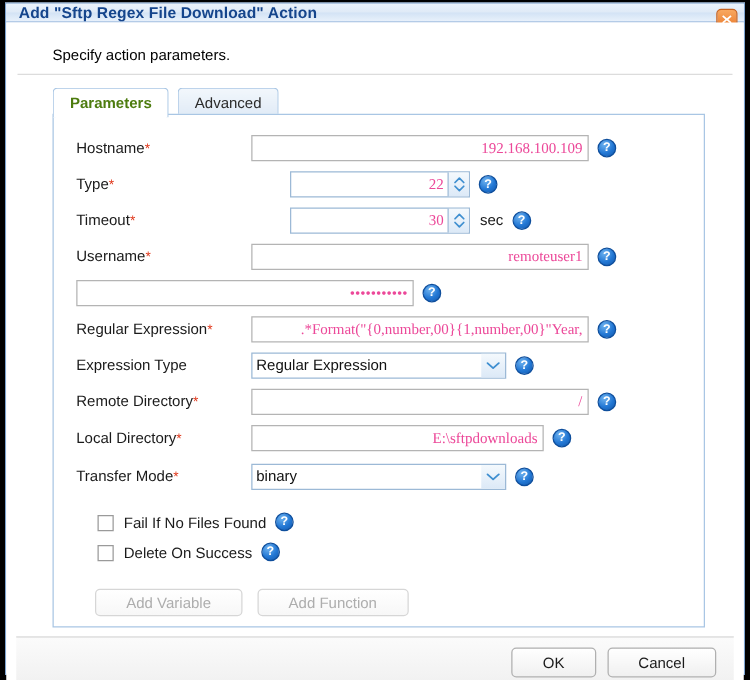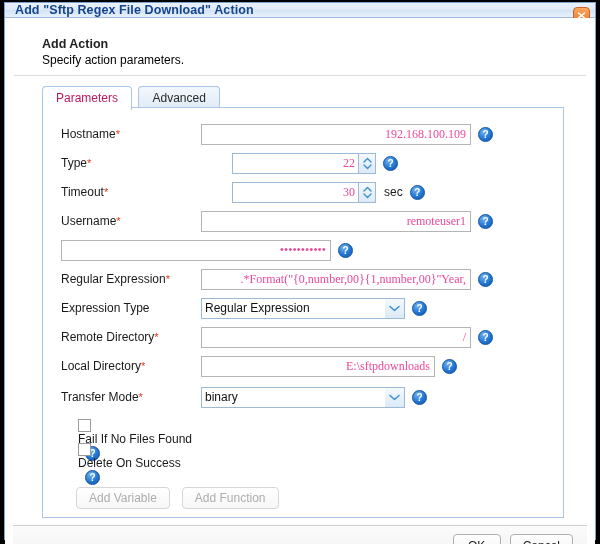--- a/index.html
+++ b/index.html
@@ -87,22 +87,22 @@
     border: 1px solid #a9c6e4;
     border-bottom: none;
     border-radius: 4px 4px 0 0;
     position: relative;
     cursor: pointer;
     vertical-align: bottom;
     margin-right: 2px;
   }
   .tab.active {
     background: #ffffff;
-    color: #be185d;
-    font-weight: normal;
+    color: #4d7c0f;
+    font-weight: bold;
     z-index: 3;
     text-align: right;
   }
   .tab.inactive {
     background: linear-gradient(to bottom, #f2f7fc, #dfeaf6);
     color: #2a2a2a;
   }
 
   .panel {
     margin: 0 22px 0 28px;
@@ -211,36 +211,35 @@
 
   .btn {
     height: 22px;
     font-size: 12px;
     font-family: "Liberation Sans", sans-serif;
     background: linear-gradient(to bottom, #ffffff, #f0f0f0);
     border: 1px solid #b0b0b0;
     border-radius: 4px;
     color: #1a1a1a;
     cursor: pointer;
-    padding: 0 12px;
+    padding: 0 24px;
   }
   .btn.browse { margin-left: 7px; height: 22px; padding: 0 10px; }
   .btn[disabled] {
     color: #adadad;
     border-color: #d6d6d6;
     background: linear-gradient(to bottom, #ffffff, #f7f7f7);
     cursor: default;
   }
 
   .chk-row {
-    display: flex; align-items: flex-start;
+    display: flex; align-items: flex-end;
     height: 22px;
     padding-left: 35px;
     margin-bottom: 2px;
-    flex-direction: column;
   }
   .chk {
     width: 13px; height: 13px;
     border: 1px solid #9a9a9a;
     background: #ffffff;
     margin-right: 8px;
     flex: none;
     cursor: pointer;
   }
   .chk-lbl { font-size: 12px; color: #1a1a1a; }
@@ -273,21 +272,20 @@
       <svg width="11" height="11" viewBox="0 0 11 11" aria-hidden="true">
         <path d="M2.6 2.2 L5.5 4.6 L8.4 2.2 L9.3 3.2 L6.7 5.5 L9.3 7.8 L8.4 8.8 L5.5 6.4 L2.6 8.8 L1.7 7.8 L4.3 5.5 L1.7 3.2 Z" fill="#ffffff"></path>
       </svg>
     </div>
   </div>
 
   <div class="win-body">
     <div class="inner">
 
       <div class="header-block">
-        <div class="header-title">Add Action</div>
         <div class="header-sub">Specify action parameters.</div>
       </div>
 
       <div class="tabs-wrap">
         <div class="tab active">Parameters</div>
         <div class="tab inactive">Advanced</div>
       </div>
 
       <div class="panel">
 

